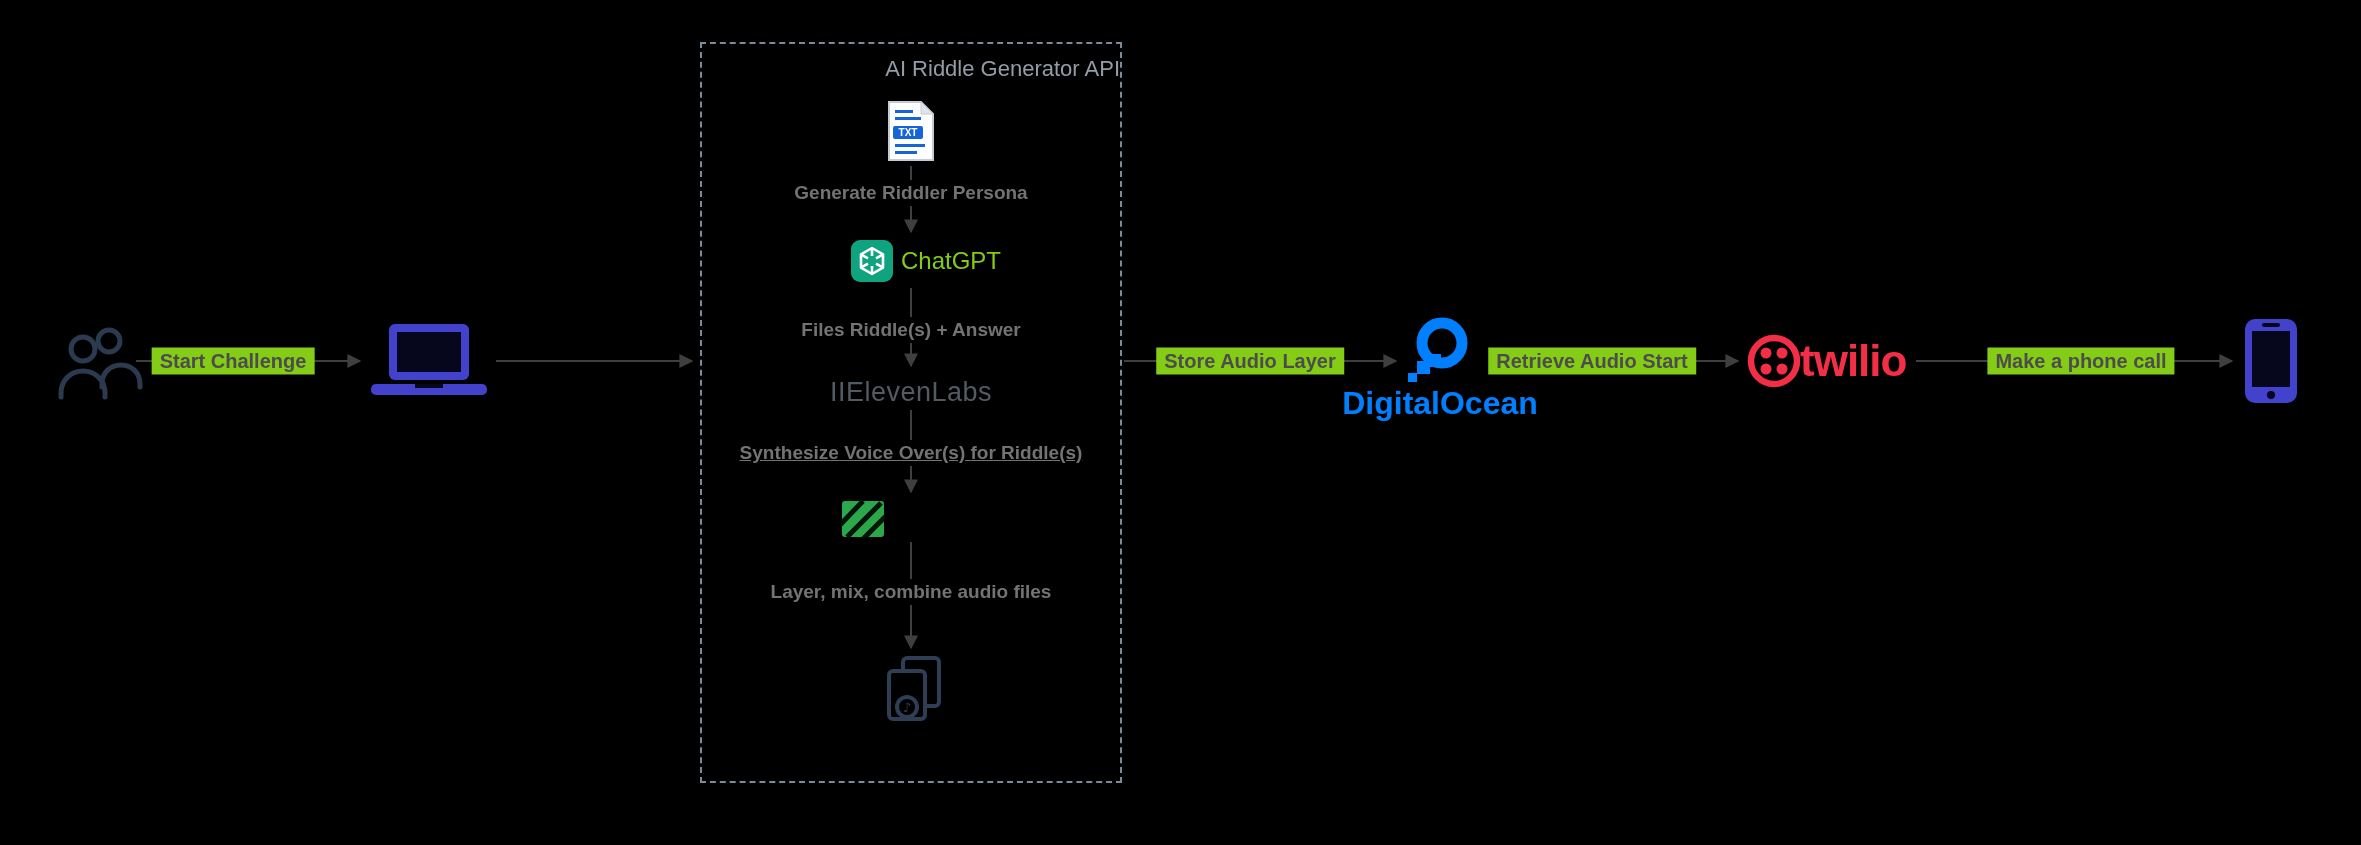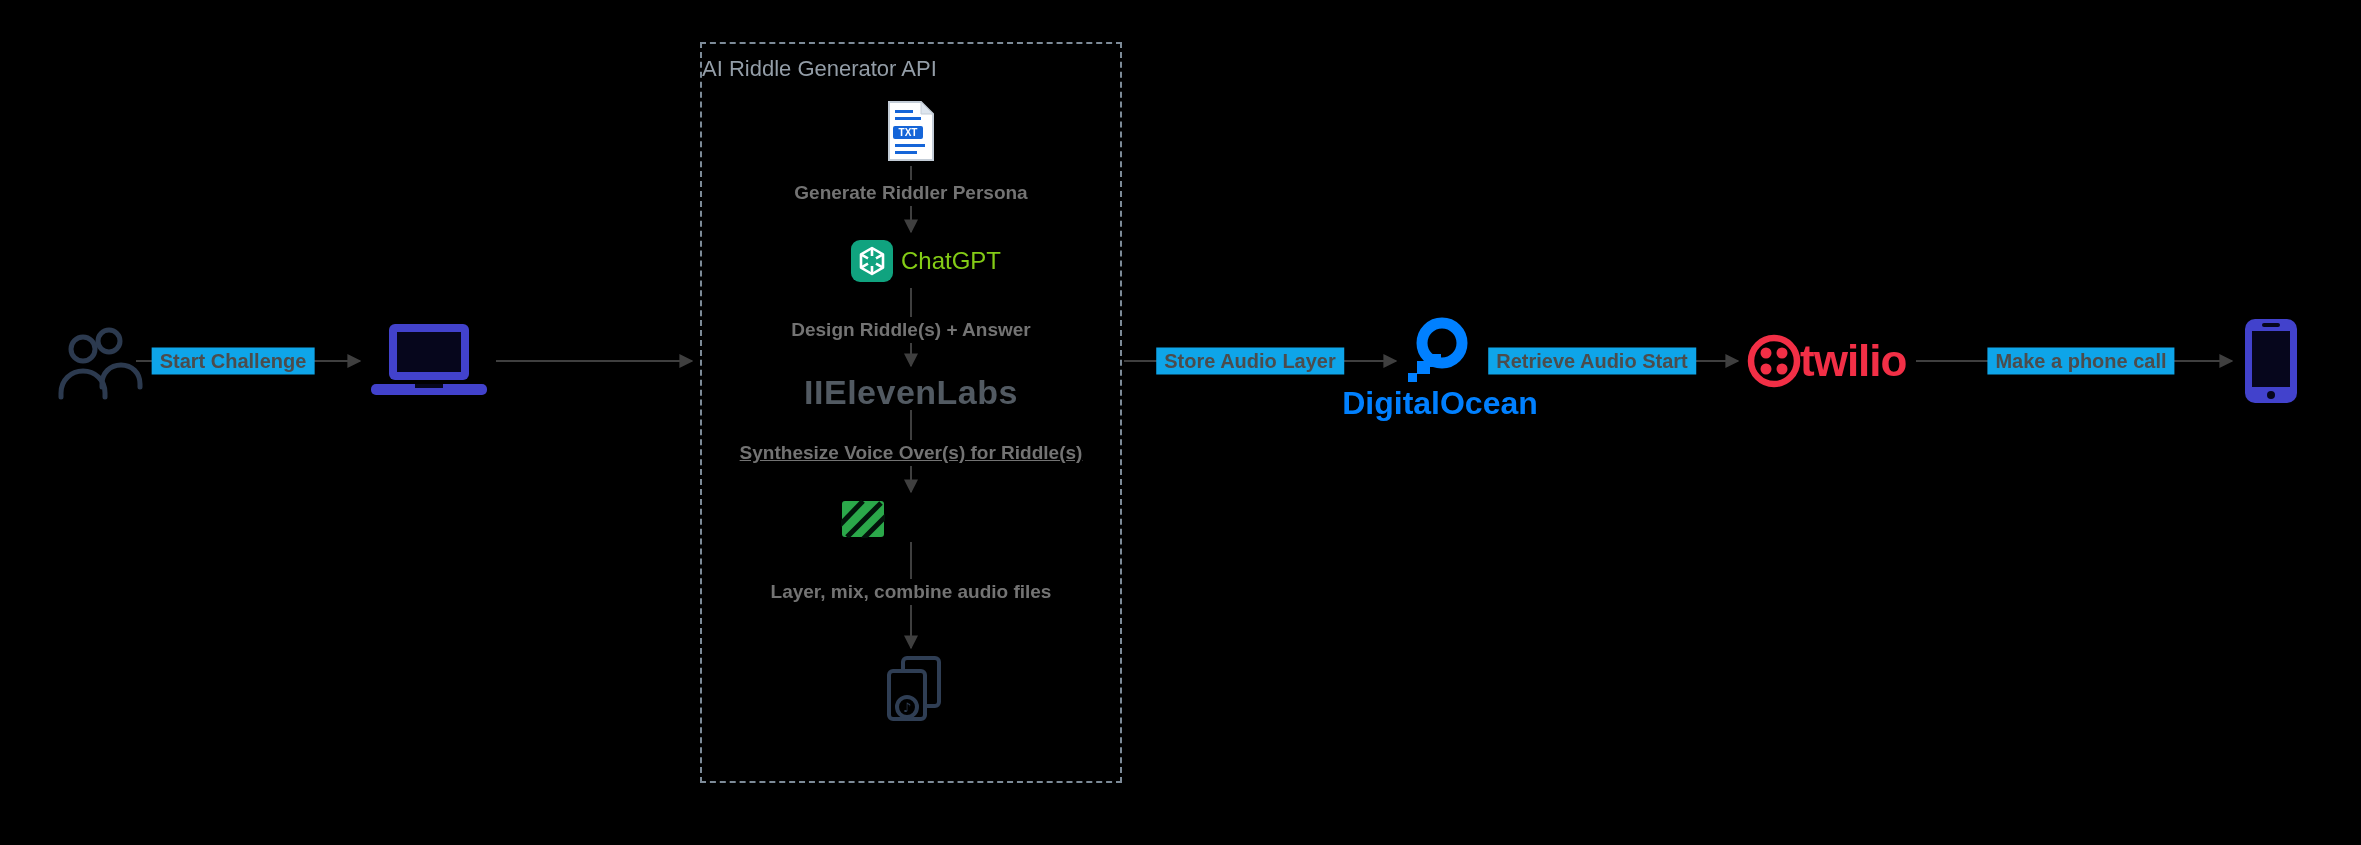--- a/index.html
+++ b/index.html
@@ -1,28 +1,28 @@
 <!DOCTYPE html>
 <html><head>
 <meta charset="utf-8">
 <style>
   html,body{margin:0;padding:0;background:#000;}
   body{width:2361px;height:845px;position:relative;overflow:hidden;
        font-family:"Liberation Sans",sans-serif;}
   .abs{position:absolute;}
-  .edge-label{position:absolute;transform:translate(-50%,-50%);background:#0ea5e9;
+  .edge-label{position:absolute;transform:translate(-50%,-50%);background:#84cc16;
       padding:2px 8px;font-weight:bold;font-size:20px;color:#4c4c4c;white-space:nowrap;text-align:right;}
   .step-label{position:absolute;transform:translate(-50%,-50%);background:#000;
       padding:2px 8px;font-weight:bold;font-size:19px;color:#737373;white-space:nowrap;}
   .api-box{position:absolute;left:700px;top:42px;width:422px;height:741px;
       border:2px dashed #7d8b98;box-sizing:border-box;}
-  .box-title{position:absolute;top:12px;left:0;right:0;text-align:left;
+  .box-title{position:absolute;top:12px;left:0;right:0;text-align:right;
       font-size:22px;color:#939da7;}
   .elevenlabs-text{position:absolute;left:911px;top:392px;transform:translate(-50%,-50%);
-      font-size:34px;font-weight:700;color:#525a62;letter-spacing:.5px;white-space:nowrap;}
+      font-size:27px;font-weight:400;color:#525a62;letter-spacing:.5px;white-space:nowrap;}
   .chatgpt-text{position:absolute;left:901px;top:261px;transform:translateY(-50%);
       font-size:24px;font-weight:500;color:#84cc16;white-space:nowrap;}
   .do-label{position:absolute;left:1440px;top:403px;transform:translate(-50%,-50%);
       font-size:32px;font-weight:600;color:#0080ff;white-space:nowrap;}
   .twilio-label{position:absolute;left:1800px;top:361px;transform:translateY(-50%);
       font-size:44px;font-weight:800;color:#f22f46;letter-spacing:-1px;white-space:nowrap;text-align:center;}
   svg{display:block;}
   .connectors{position:absolute;left:0;top:0;}
 </style>
 </head>
@@ -86,21 +86,21 @@
 
 <svg class="abs" style="left:851px;top:240px;" width="42" height="42" viewBox="0 0 42 42">
   <rect x="0" y="0" width="42" height="42" rx="9" fill="#10a37f"></rect>
   <g fill="none" stroke="#ffffff" stroke-width="2.6" stroke-linejoin="round">
     <path d="M21,8 l11,6.4 v13.2 L21,34 l-11,-6.4 v-13.2 z"></path>
     <path d="M21,8 v8 M32,14.4 l-7,4 M32,27.6 l-7,-4 M21,34 v-8 M10,27.6 l7,-4 M10,14.4 l7,4"></path>
   </g>
 </svg>
 <div class="chatgpt-text">ChatGPT</div>
 
-<div class="step-label" style="left:911px;top:330px;">Design Riddle(s) + Answer</div>
+<div class="step-label" style="left:911px;top:330px;">Files Riddle(s) + Answer</div>
 
 <div class="elevenlabs-text">IIElevenLabs</div>
 
 <div class="step-label" style="left:911px;top:453px;text-decoration:underline;">Synthesize Voice Over(s) for Riddle(s)</div>
 
 <svg class="abs" style="left:841px;top:500px;" width="44" height="38" viewBox="0 0 44 38">
   <rect x="1" y="1" width="42" height="36" rx="3" fill="#2ba84a"></rect>
   <g stroke="#02130a" stroke-width="5">
     <line x1="6" y1="37" x2="40" y2="3"></line>
     <line x1="-4" y1="28" x2="22" y2="1"></line>

